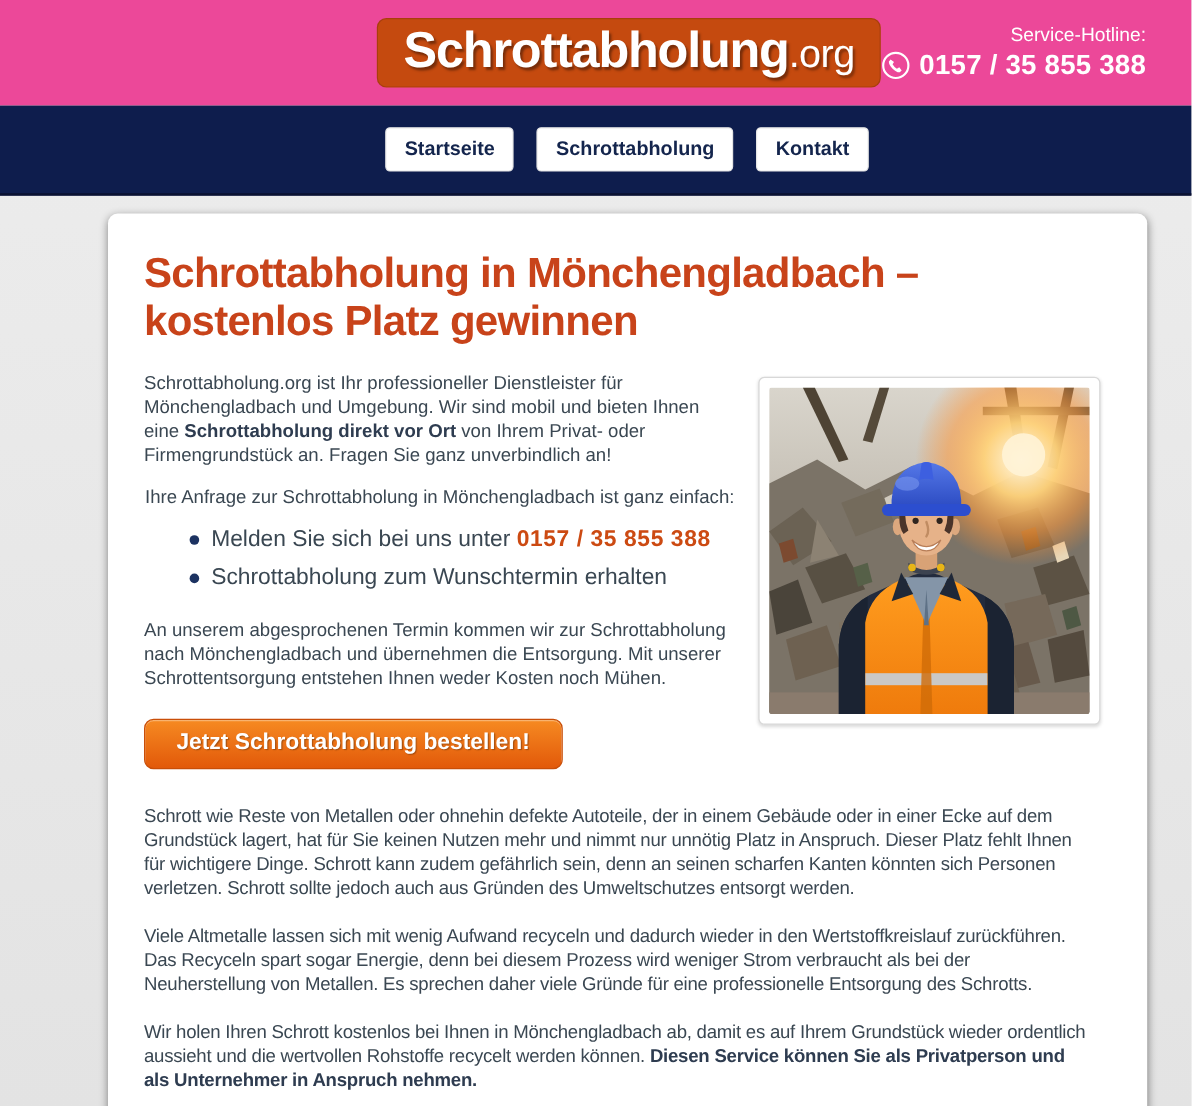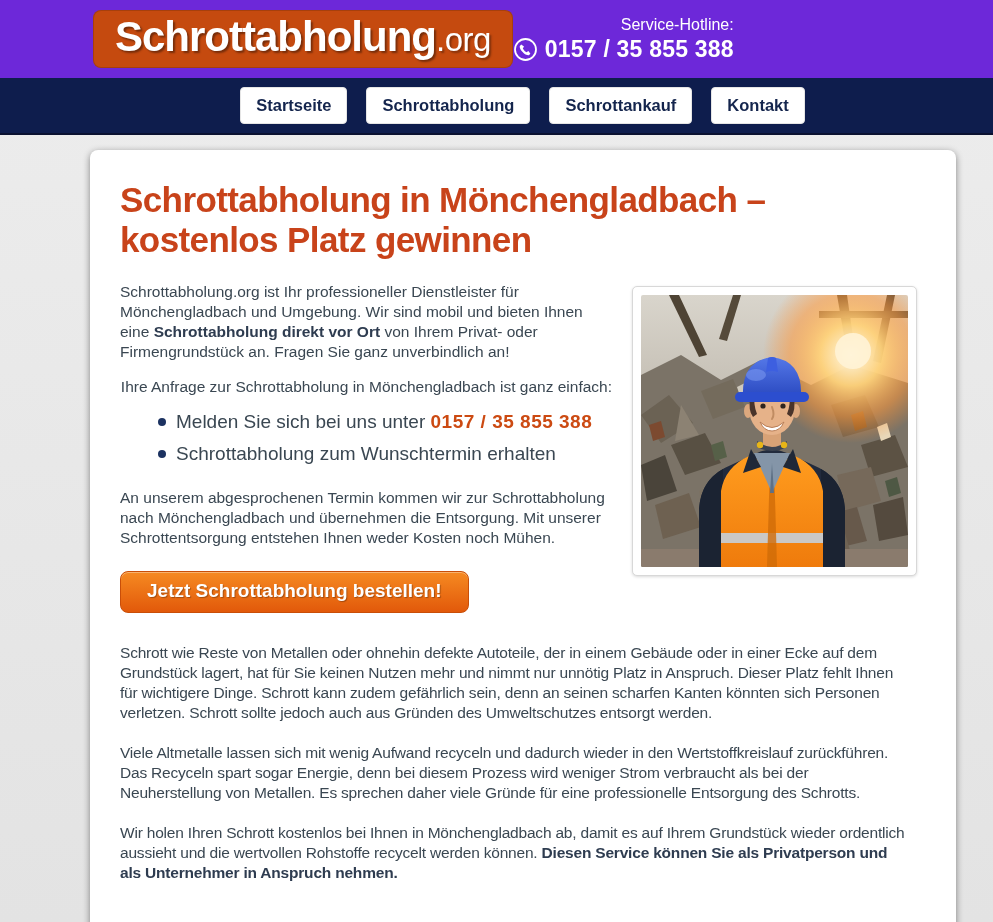--- a/index.html
+++ b/index.html
@@ -1,22 +1,22 @@
 <!DOCTYPE html>
 <html lang="de"><head>
 <meta charset="utf-8">
 <style>
   * { margin:0; padding:0; box-sizing:border-box; }
   html,body { width:993px; height:922px; overflow:hidden; }
   body { font-family:"Liberation Sans", sans-serif; background:linear-gradient(180deg,#ededed,#e3e3e3); }
 
   
   .top-header {
-    height:78px; background:#6d28d9;
-    display:flex; align-items:center; justify-content:flex-start;
+    height:88px; background:#ec4899;
+    display:flex; align-items:center; justify-content:flex-end;
     padding:0 38px 0 93px;
   }
   .logo {
     background:#c54a0f; border-radius:8px; padding:6px 22px 10px 22px;
     display:inline-block; cursor:pointer; line-height:1;
     box-shadow:inset 0 0 0 1px rgba(0,0,0,0.15);
   }
   .logo-main {
     color:#fff; font-weight:700; font-size:42px; letter-spacing:-1px;
     text-shadow:2px 2px 2px rgba(0,0,0,0.4);
@@ -26,21 +26,21 @@
     text-shadow:2px 2px 2px rgba(0,0,0,0.35);
   }
   .hotline { text-align:right; color:#fff; }
   .hotline-label { font-size:16px; font-weight:400; display:block; margin-bottom:2px; }
   .hotline-row { display:flex; align-items:center; justify-content:flex-end; gap:7px; }
   .hotline-number { font-size:23px; font-weight:700; letter-spacing:0.2px; cursor:pointer; }
   .phone-icon svg { display:block; }
 
   
   .main-nav {
-    height:57px; background:#0e1d4d; border-bottom:2px solid #0a1130;
+    height:75px; background:#0e1d4d; border-bottom:2px solid #0a1130;
     display:flex; align-items:center; justify-content:center; gap:19px;
     padding-left:52px;
   }
   .nav-btn {
     background:#fff; color:#14254d; font-family:"Liberation Sans",sans-serif;
     font-size:16.5px; font-weight:700; border:1px solid #e5e5e5; border-radius:4px;
     padding:8px 15px; cursor:pointer; line-height:1.2;
   }
 
   
@@ -107,21 +107,20 @@
         </svg>
       </span>
       <span class="hotline-number">0157 / 35 855 388</span>
     </div>
   </div>
 </header>
 
 <nav class="main-nav">
   <button class="nav-btn">Startseite</button>
   <button class="nav-btn">Schrottabholung</button>
-  <button class="nav-btn">Schrottankauf</button>
   <button class="nav-btn">Kontakt</button>
 </nav>
 
 <main class="page">
   <article class="card">
 
     <h1 class="page-title">Schrottabholung in Mönchengladbach – kostenlos Platz gewinnen</h1>
 
     <div class="columns">
       <div class="text-col">

